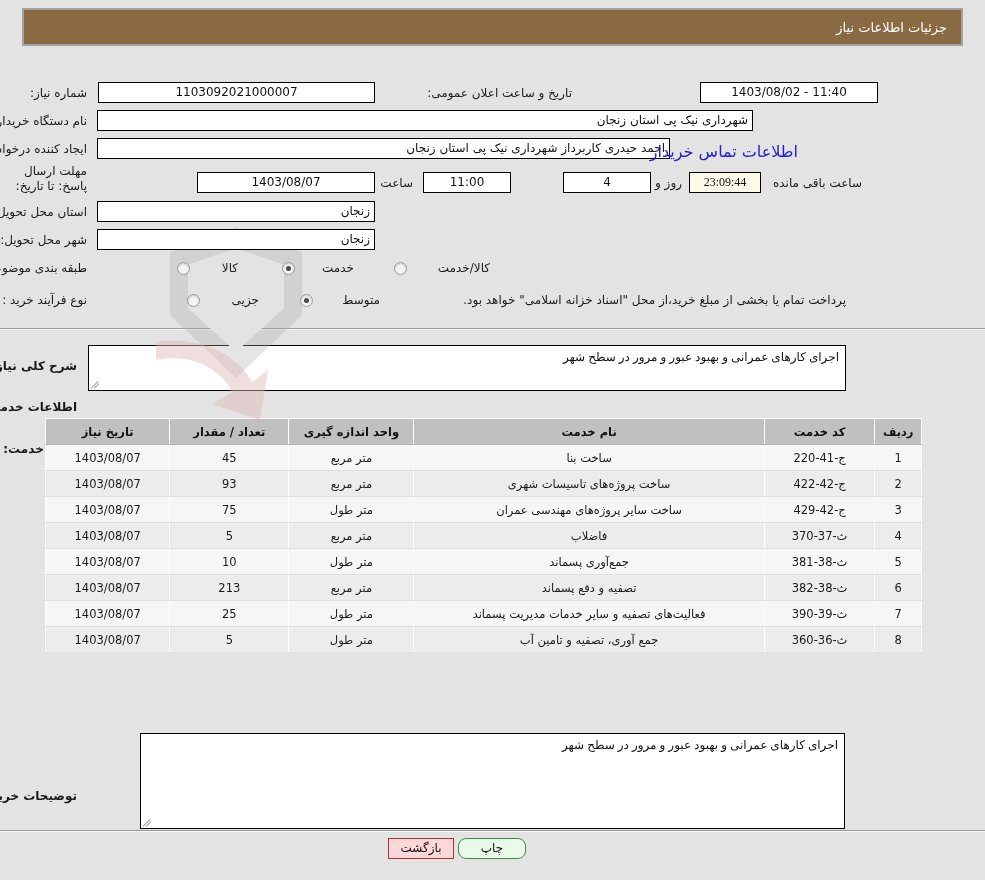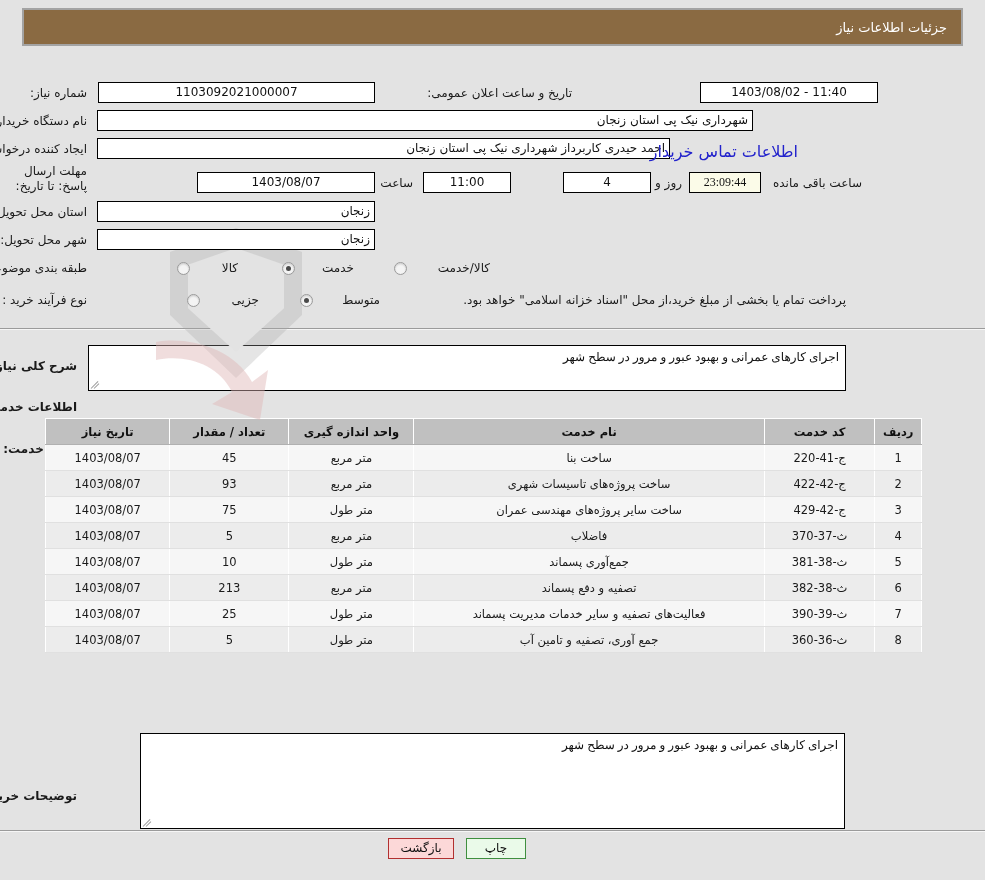--- a/index.html
+++ b/index.html
@@ -396,14 +396,14 @@
 <div class="ta" style="right:140px; top:733px; width:705px; height:96px;">
   <span>اجرای کارهای عمرانی و بهبود عبور و مرور در سطح شهر</span>
   <span class="grip">
     <i style="left:0; top:9px; width:10px; transform:rotate(-45deg);"></i>
     <i style="left:3px; top:9px; width:7px; transform:rotate(-45deg);"></i>
   </span>
 </div>
 
 <div class="hr" style="top:830px;"></div>
 
-<div class="btn print" style="right:459px; top:838px; width:60px;">چاپ</div>
+<div class="btn print" style="right:459px; top:838px; width:68px;border-radius:8px;">چاپ</div>
 <div class="btn back" style="right:531px; top:838px; width:66px;">بازگشت</div>
 
 </body></html>

